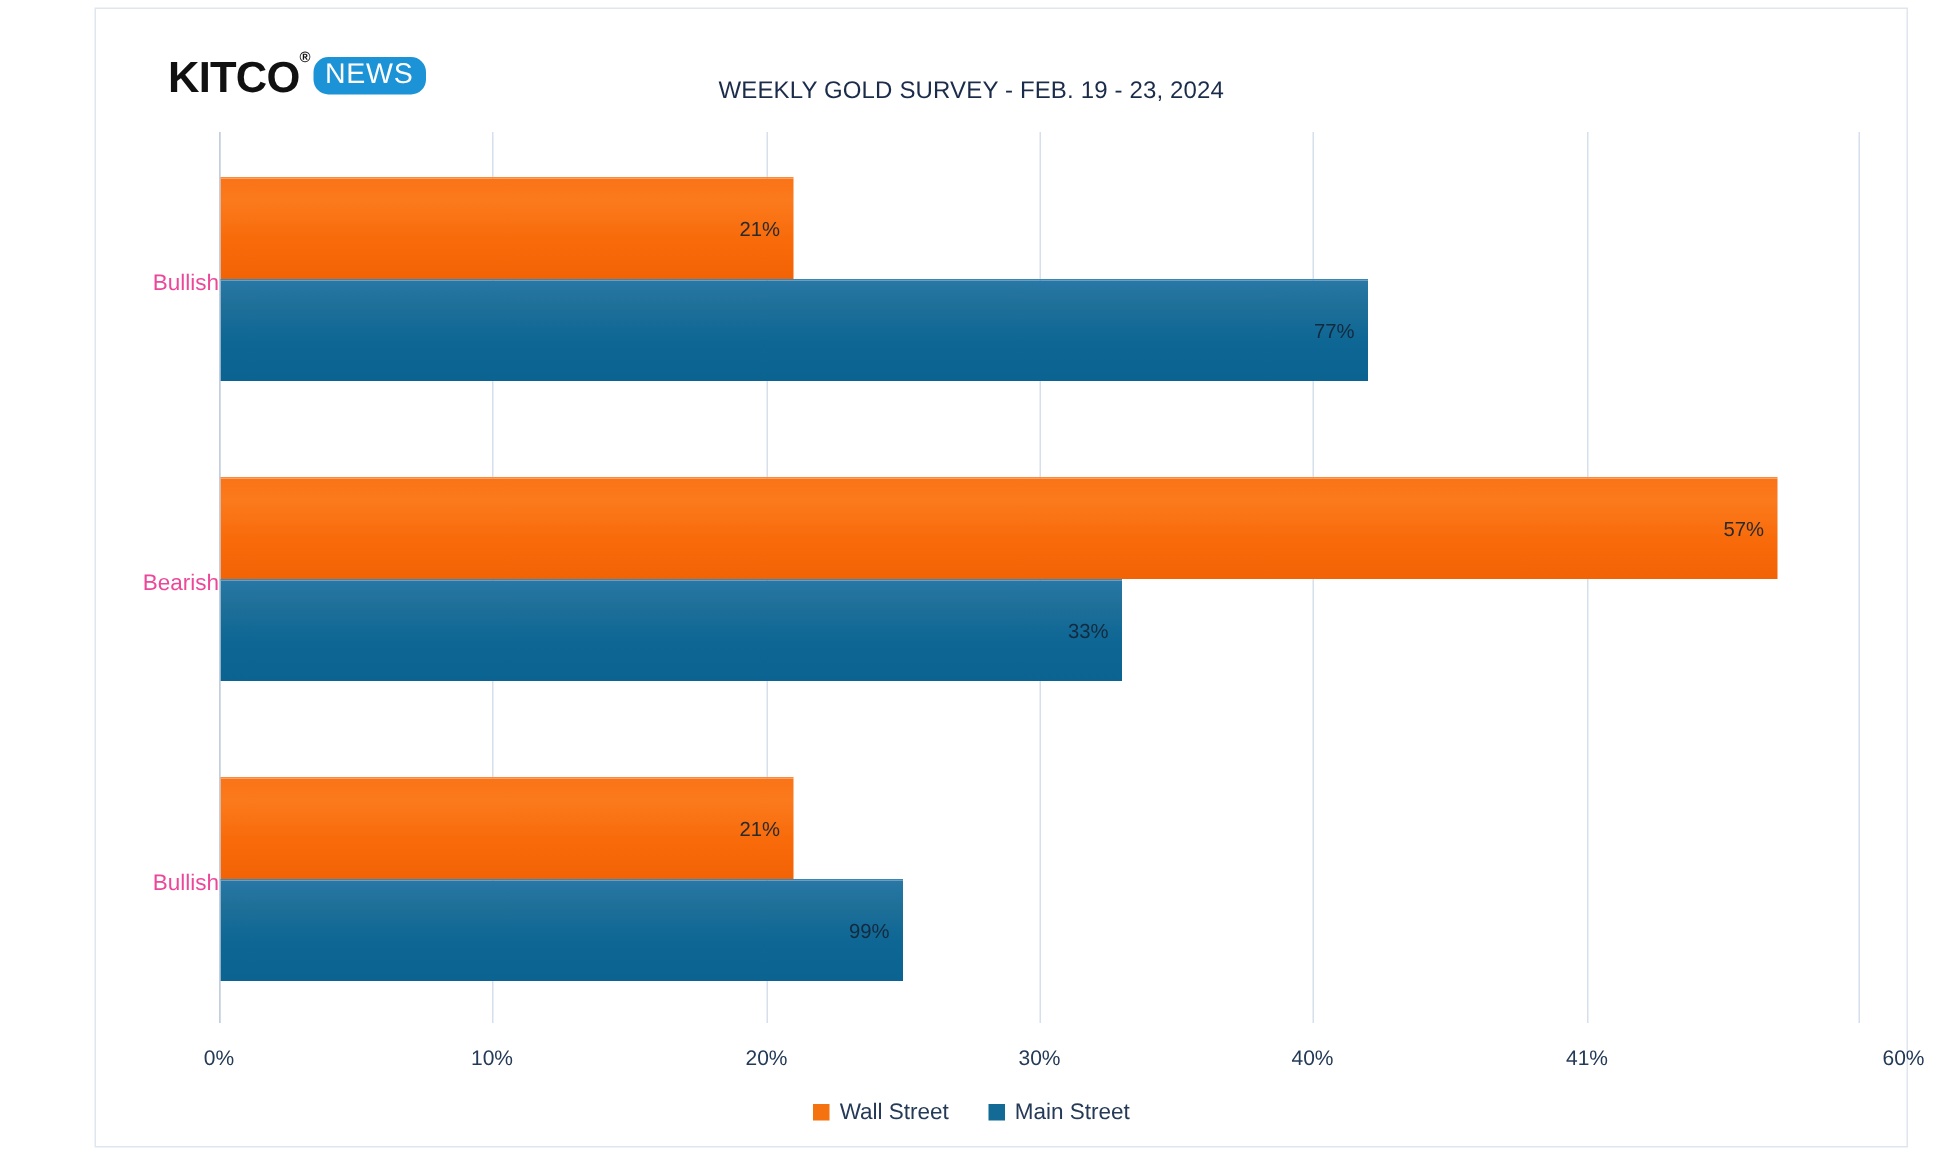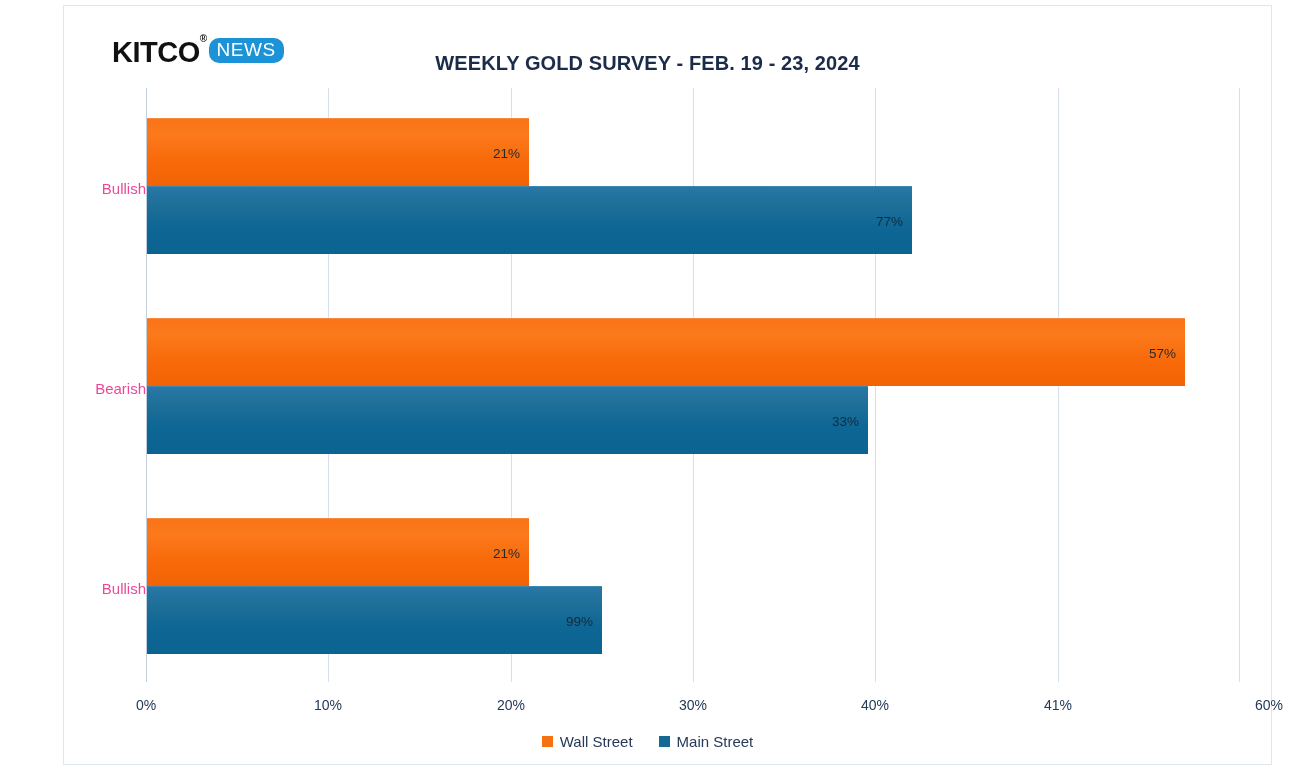--- a/index.html
+++ b/index.html
@@ -64,22 +64,22 @@
     line-height: 1.05;
     border-radius: 10px;
   }
 
   #chart-title {
     position: absolute;
     left: 0;
     top: 52px;
     width: 1295px;
     text-align: center;
-    font-size: 20px;
-    font-weight: bold;
+    font-size: 16px;
+    font-weight: normal;
     color: #1b2c4a;
     letter-spacing: 0.1px;
   }
 
   
   #plot-area {
     position: absolute;
     left: 146px;
     top: 88px;
     width: 1094px;   
@@ -248,21 +248,21 @@
     </div>
   </div>
 
   <div class="cat-group" style="top:230px;">
     <div class="bar-row">
       <div class="bar wall" style="width:1039px;">
         <span class="bar-label">57%</span>
       </div>
     </div>
     <div class="bar-row">
-      <div class="bar main" style="width:722px;">
+      <div class="bar main" style="width:602px;">
         <span class="bar-label">33%</span>
       </div>
     </div>
   </div>
 
   <div class="cat-group" style="top:430px;">
     <div class="bar-row">
       <div class="bar wall" style="width:383px;">
         <span class="bar-label">21%</span>
       </div>

